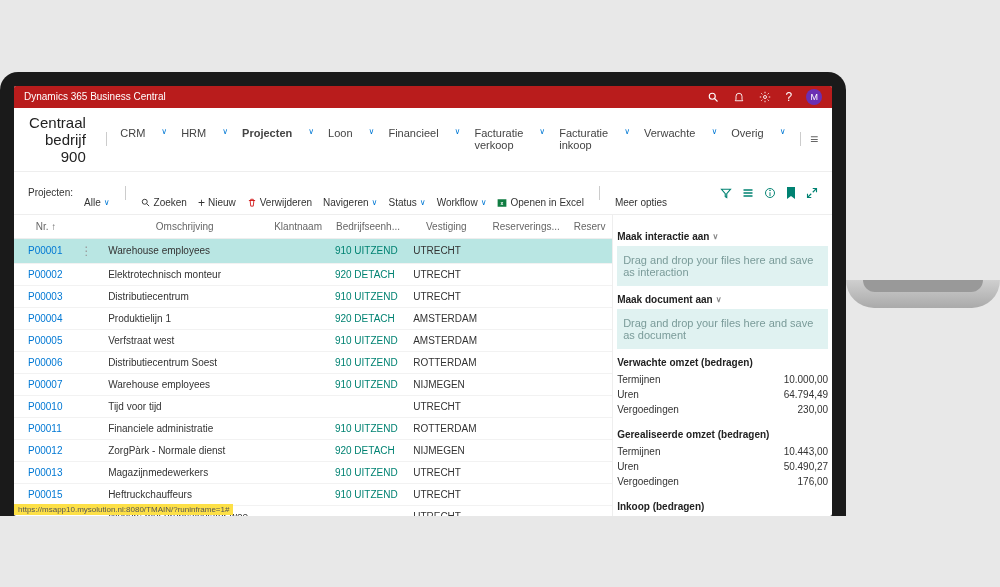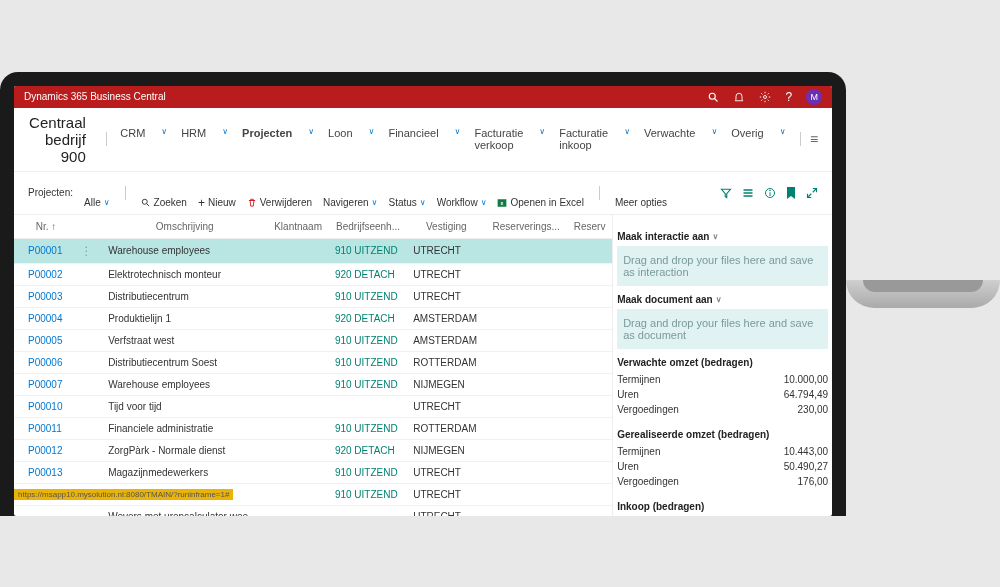--- a/index.html
+++ b/index.html
@@ -31,21 +31,21 @@
   tbody td { padding:5px 6px; border-bottom:1px solid #f2f2f2; white-space:nowrap;}
   tbody td:first-child { padding-left:14px;}
   tbody tr.selected { background:#b9e6e3;border-radius:10px; }
   .link { color:#0078d4; cursor:pointer;}
   .linkteal { color:#008272; cursor:pointer;}
   .factbox { width:220px; border-left:1px solid #eee; padding:8px 4px; font-size:10px; color:#333; overflow:auto;}
   .fb-head { font-weight:600; color:#222; margin:8px 0 4px; display:flex; align-items:center; gap:3px;}
   .fb-head .caret { color:#888;}
   .dropzone { background:#e0f2f1; color:#7a9b99; padding:8px 6px; font-size:11px; margin-bottom:6px;}
   .kv { display:flex; justify-content:space-between; padding:2px 0;}
-  .url { position:absolute; bottom:16px; left:14px; font-size:8px; background:#eab308; color:#555; padding:1px 4px;}
+  .url { position:absolute; bottom:1px; left:14px; font-size:8px; background:#fde047; color:#555; padding:1px 4px;}
   .more-dots { color:#999; font-size:12px; padding:0 4px;}
   svg { display:block; }
 </style>
 </head>
 <body>
 
 <div class="laptop">
   <div class="screen">
 
     <div class="topbar">

